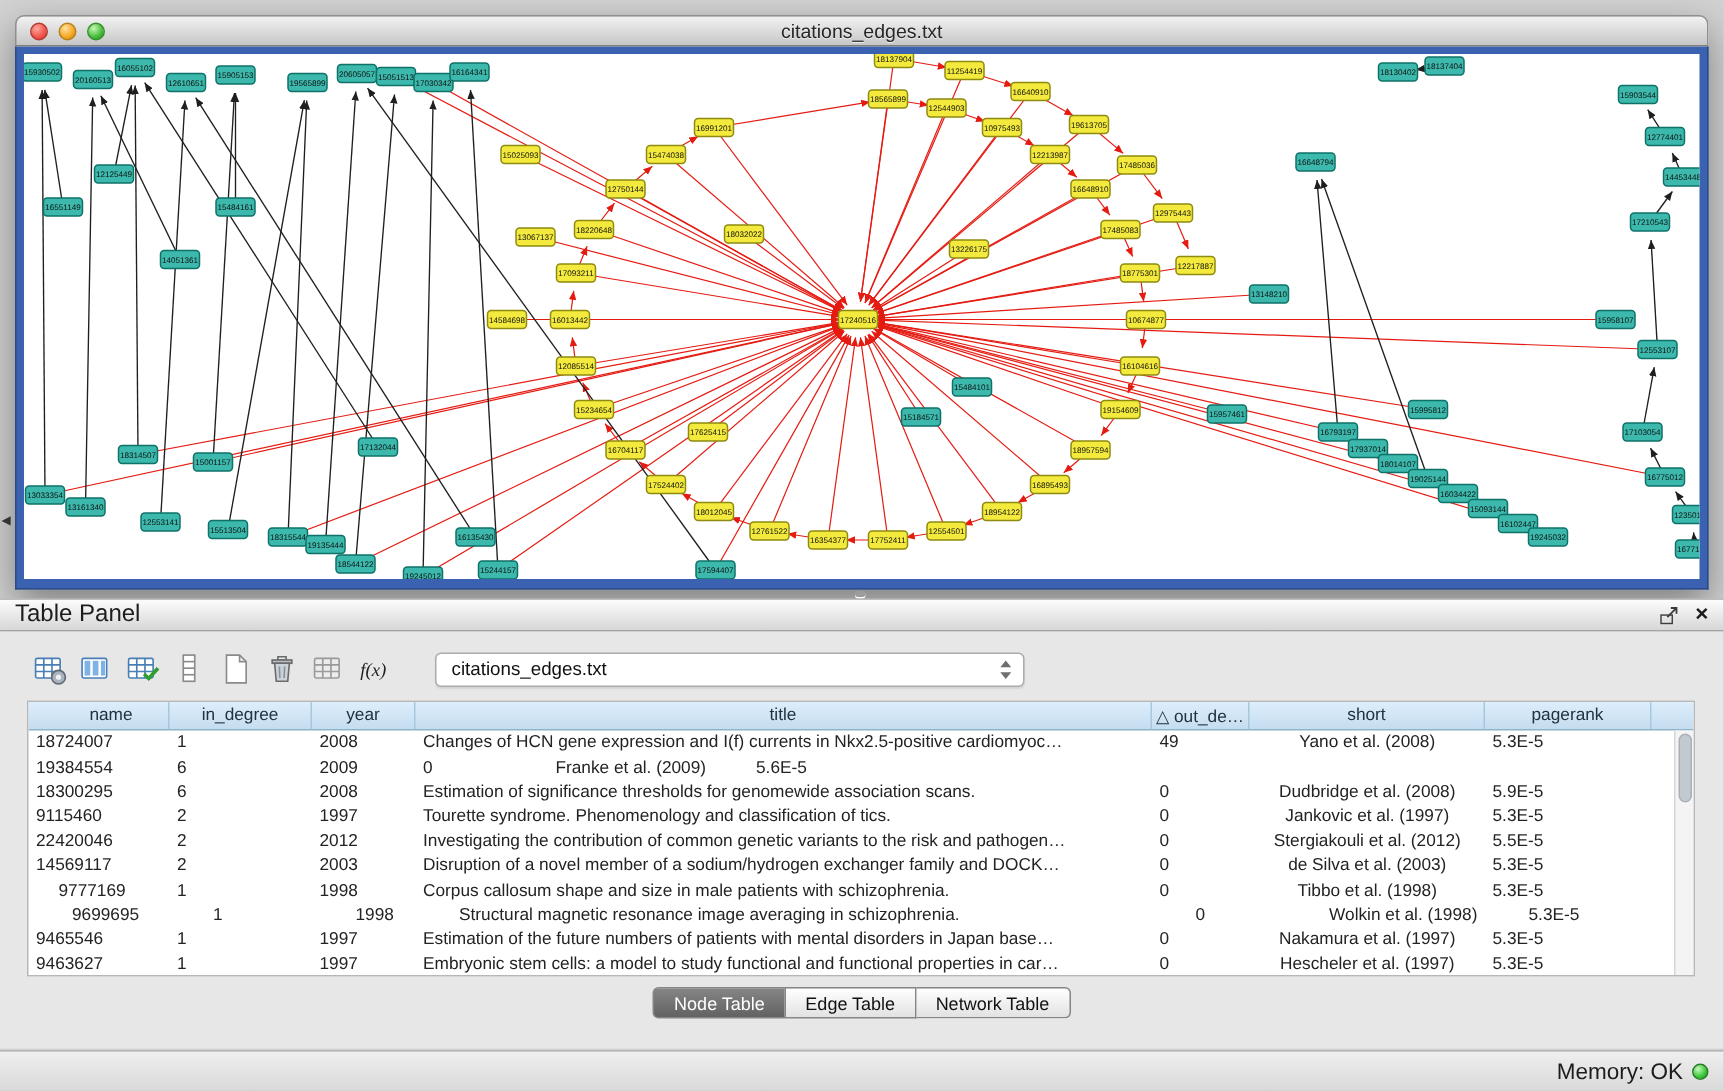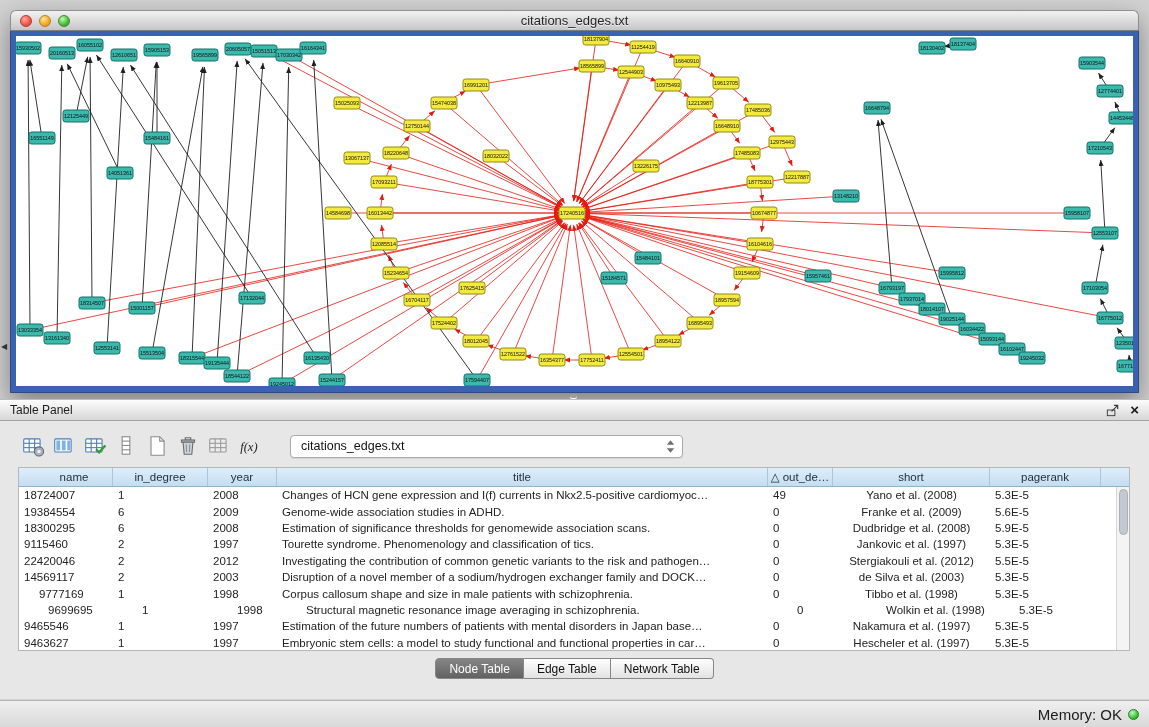--- a/index.html
+++ b/index.html
@@ -25,21 +25,21 @@
 
   .collapse-arrow { position:absolute; left:1px; top:342px; font-size:8px; color:#333; cursor:pointer; }
   .splitter-dot { position:absolute; left:570px; top:394px; width:7px; height:4px;
                   border-radius:2px; background:#9c9c9c; box-shadow:0 1px 0 #fff; }
 
   
   .table-panel { position:absolute; left:0; top:399px; width:1149px; height:328px; }
   .panel-titlebar { height:22px; background:linear-gradient(#fcfcfc,#d7d7d7);
                     border-top:1px solid #bdbdbd; border-bottom:1px solid #a3a3a3;
                     display:flex; align-items:center; padding:0 10px; }
-  .panel-title { font-size:12px; color:#1d1d1d; }
+  .panel-title { font-size:16px; color:#1d1d1d; }
   .panel-actions { margin-left:auto; display:flex; align-items:center; gap:10px; }
   .panel-float { display:inline-flex; cursor:pointer; }
   .panel-close { font-size:15px; font-weight:bold; color:#1a1a1a; line-height:14px; cursor:pointer; }
 
   .panel-body { background:#e7e7e7; height:278px; padding:8px 18px 0 18px; }
 
   .toolbar { display:flex; align-items:center; height:34px; }
   #toolbar-icons { display:flex; align-items:center; gap:2px; }
   .tool-btn { width:29px; height:28px; border:none; background:transparent; display:flex;
               align-items:center; justify-content:center; cursor:pointer; }
@@ -738,21 +738,20 @@
               <div class="cell" style="width: 69px;">2008</div>
               <div class="cell" style="width: 491px;">Changes of HCN gene expression and I(f) currents in Nkx2.5-positive cardiomyoc…</div>
               <div class="cell" style="width: 65px;">49</div>
               <div class="cell center" style="width: 157px;">Yano et al. (2008)</div>
               <div class="cell" style="width: 111px;">5.3E-5</div>
             </div>
             <div class="trow">
               <div class="cell" style="width: 94px;">19384554</div>
               <div class="cell" style="width: 95px;">6</div>
               <div class="cell" style="width: 69px;">2009</div>
-              <div class="cell" style="width: 491px;">Genome-wide association studies in ADHD.</div>
               <div class="cell" style="width: 65px;">0</div>
               <div class="cell center" style="width: 157px;">Franke et al. (2009)</div>
               <div class="cell" style="width: 111px;">5.6E-5</div>
             </div>
             <div class="trow">
               <div class="cell" style="width: 94px;">18300295</div>
               <div class="cell" style="width: 95px;">6</div>
               <div class="cell" style="width: 69px;">2008</div>
               <div class="cell" style="width: 491px;">Estimation of significance thresholds for genomewide association scans.</div>
               <div class="cell" style="width: 65px;">0</div>

